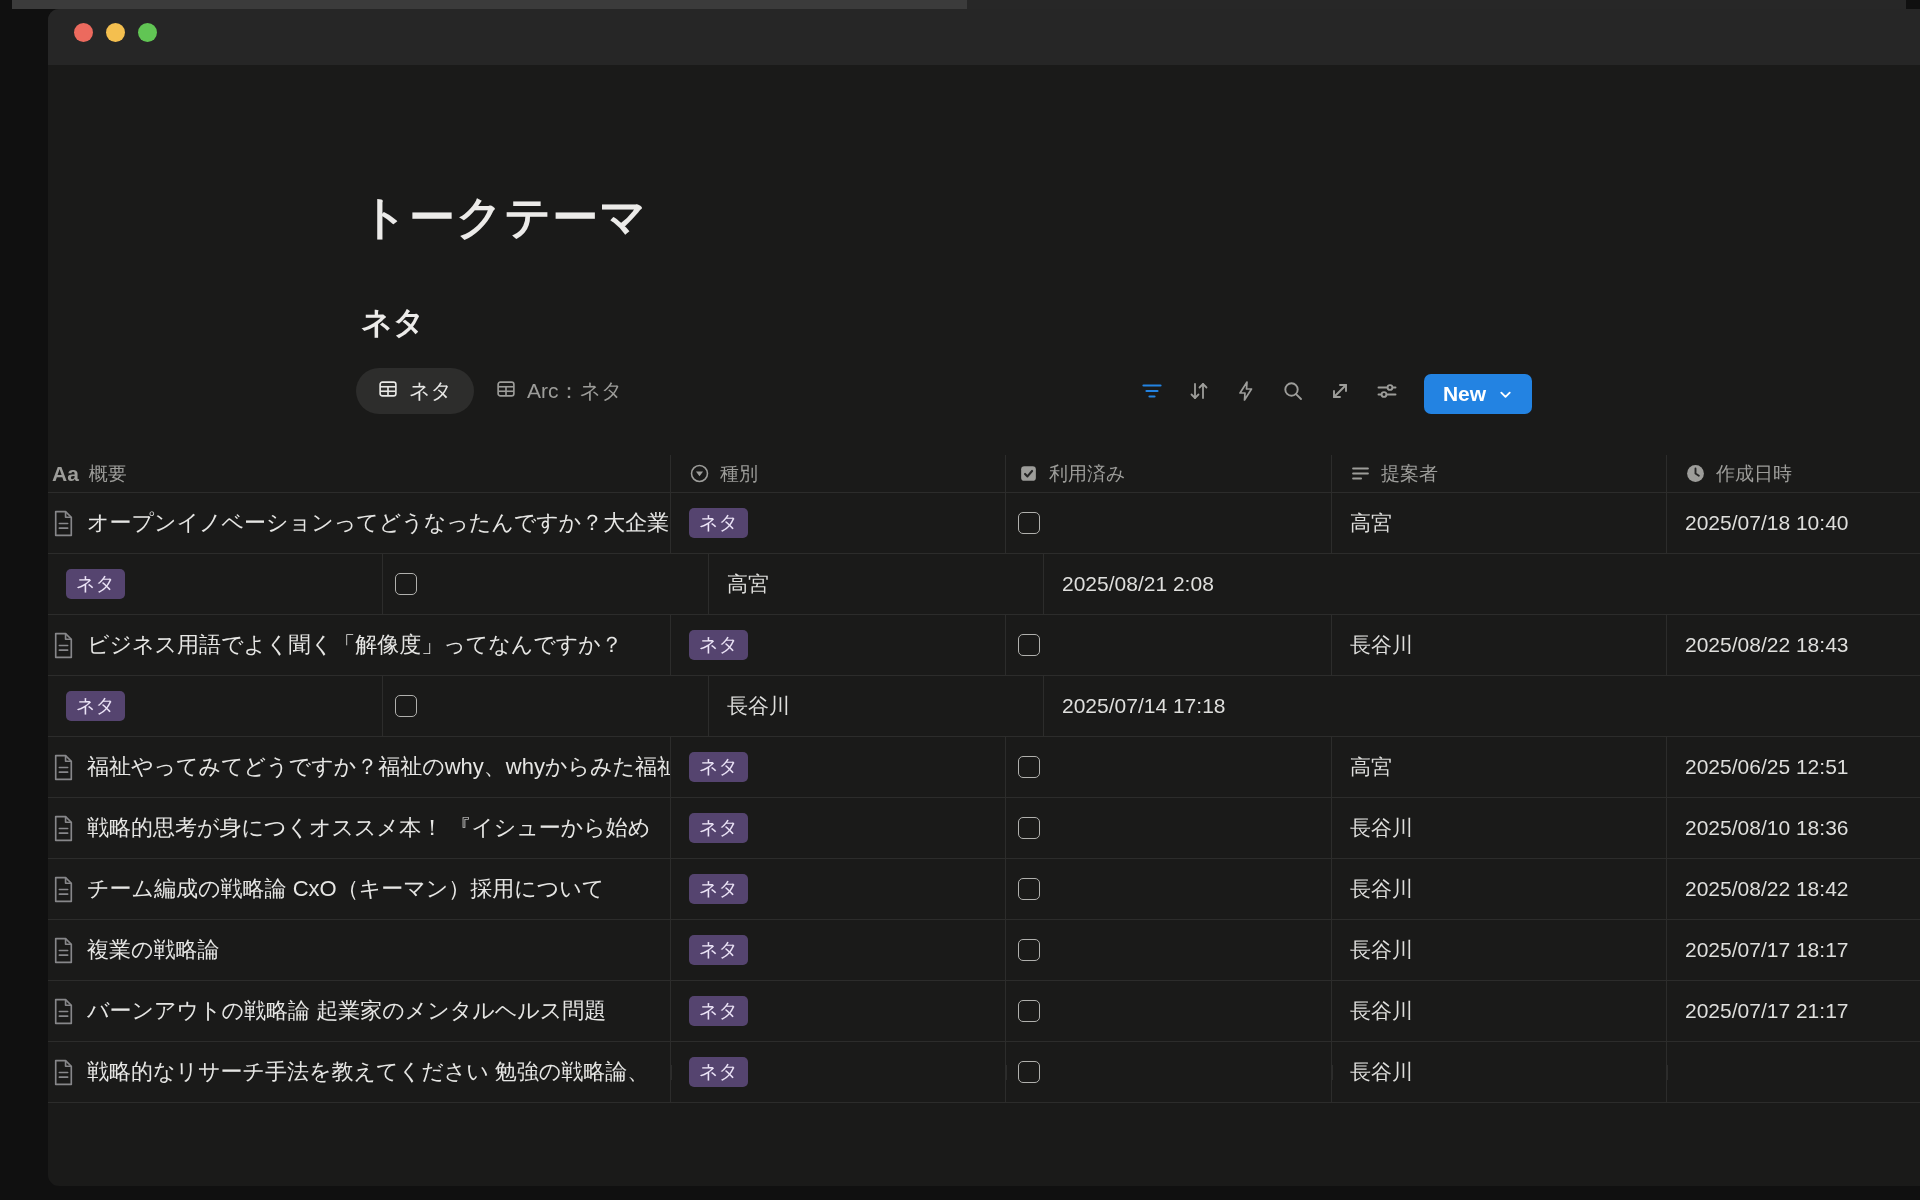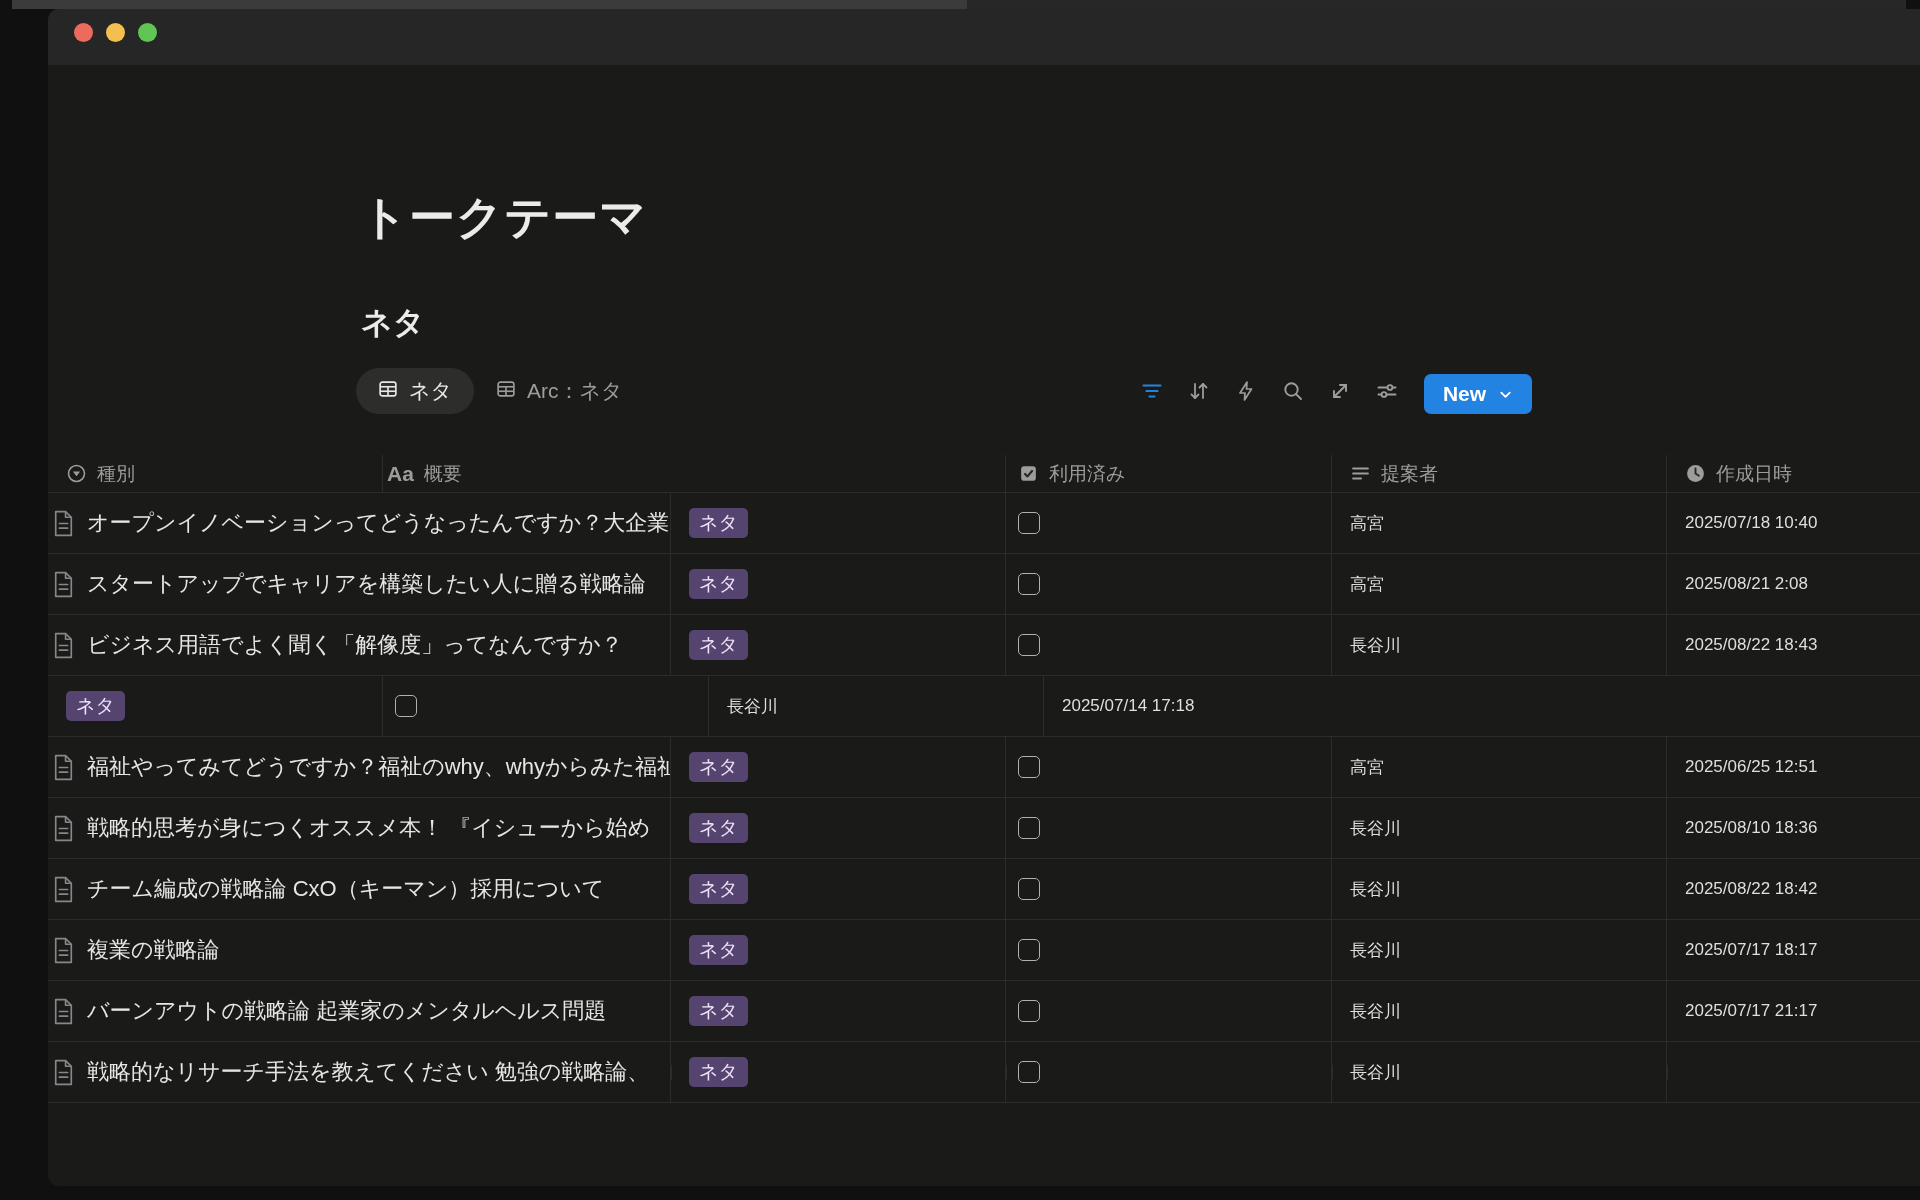--- a/index.html
+++ b/index.html
@@ -53,21 +53,21 @@
   .aa-glyph { font-size:21px; font-weight:600; color:#9d9d9a; }
   .c-summary { gap:12px; }
   .row-title { font-size:22px; font-weight:500; color:#e6e6e4; white-space:nowrap; overflow:hidden; }
   .page-icon { flex:none; color:#87878a; }
 
   .tag { display:inline-flex; align-items:center; height:30px; padding:0 10px; border-radius:5px;
          background:#55446f; color:#ece4f7; font-size:19px; white-space:nowrap; }
 
   .checkbox { width:22px; height:22px; border:1.5px solid #b0b0ad; border-radius:5px; background:transparent; }
 
-  .cell-text { font-size:17px; color:#dfdfdd; white-space:nowrap; }
+  .cell-text { font-size:21px; color:#dfdfdd; white-space:nowrap; }
 
   .divider-tail { position:absolute; width:1px; height:15px; background:#2c2c2b; top:1056px; }
 </style>
 </head>
 <body>
 
 <div class="bg-strip left"></div>
 <div class="bg-strip right"></div>
 
 <div class="window">
@@ -154,32 +154,32 @@
     <span>New</span>
     <span style="display:flex;">
       <svg width="15" height="15" viewBox="0 0 16 16" fill="none" stroke="#ffffff" stroke-width="2" stroke-linecap="round" stroke-linejoin="round">
         <polyline points="3.5,6 8,10.5 12.5,6"></polyline>
       </svg>
     </span>
   </button>
 
   <div class="table">
     <div class="thead">
+      <div class="th w1">
+        <span class="aa-glyph">Aa</span>
+        <span>概要</span>
+      </div>
       <div class="th w2">
         <span style="display:flex;">
           <svg width="21" height="21" viewBox="0 0 20 20" fill="none">
             <circle cx="10" cy="10" r="7.6" stroke="#9d9d9a" stroke-width="1.5"></circle>
             <polygon points="6.6,8.2 13.4,8.2 10,12.6" fill="#9d9d9a"></polygon>
           </svg>
         </span>
         <span>種別</span>
-      </div>
-      <div class="th w1">
-        <span class="aa-glyph">Aa</span>
-        <span>概要</span>
       </div>
       <div class="th w3">
         <span style="display:flex;">
           <svg width="21" height="21" viewBox="0 0 20 20">
             <rect x="3" y="3" width="14" height="14" rx="3" fill="#9d9d9a"></rect>
             <path d="M6.7 10.4 L9 12.8 L13.4 7.6" fill="none" stroke="#262626" stroke-width="2" stroke-linecap="round" stroke-linejoin="round"></path>
           </svg>
         </span>
         <span>利用済み</span>
       </div>
@@ -223,31 +223,20 @@
       <span class="checkbox"></span>
     </div>
     <div class="cell w4">
       <span class="cell-text">高宮</span>
     </div>
     <div class="cell w5">
       <span class="cell-text">2025/07/18 10:40</span>
     </div>
   </div>
         <div class="trow">
-    <div class="cell w1 c-summary">
-      <span class="page-icon" style="display:flex;">
-        <svg width="23" height="27" viewBox="0 0 22 26" fill="none" stroke="currentColor" stroke-width="1.6" stroke-linejoin="round">
-          <path d="M3.5 1.5 H13 L18.5 7 V24.5 H3.5 Z"></path>
-          <path d="M13 1.5 V7 H18.5"></path>
-          <line x1="7" y1="13" x2="15" y2="13" stroke-linecap="round"></line>
-          <line x1="7" y1="17.5" x2="15" y2="17.5" stroke-linecap="round"></line>
-        </svg>
-      </span>
-      <span class="row-title">スタートアップでキャリアを構築したい人に贈る戦略論</span>
-    </div>
     <div class="cell w2">
       <span class="tag">ネタ</span>
     </div>
     <div class="cell w3">
       <span class="checkbox"></span>
     </div>
     <div class="cell w4">
       <span class="cell-text">高宮</span>
     </div>
     <div class="cell w5">

